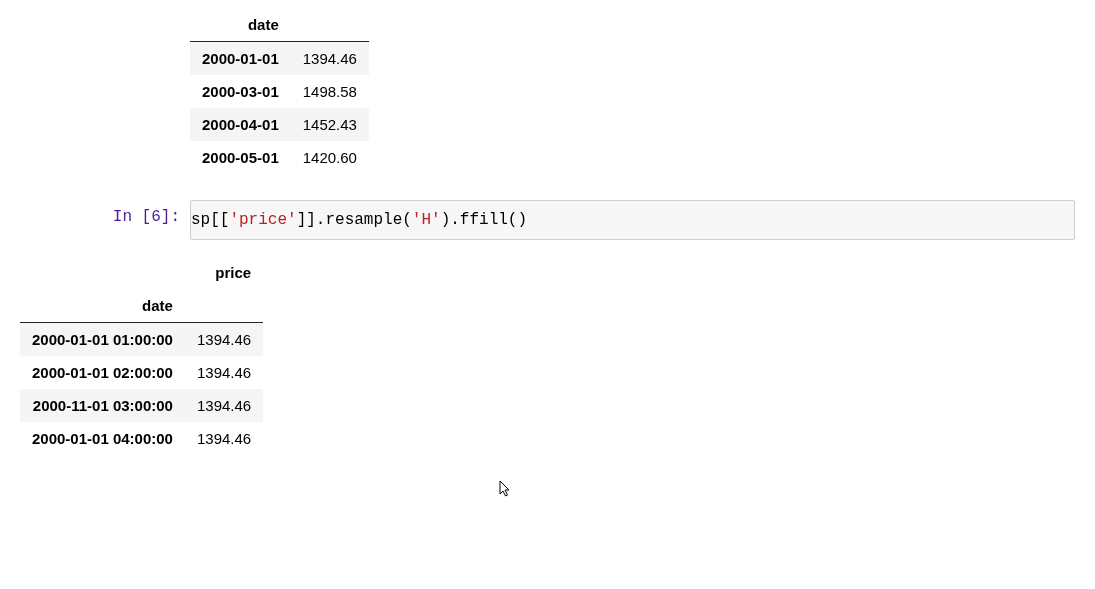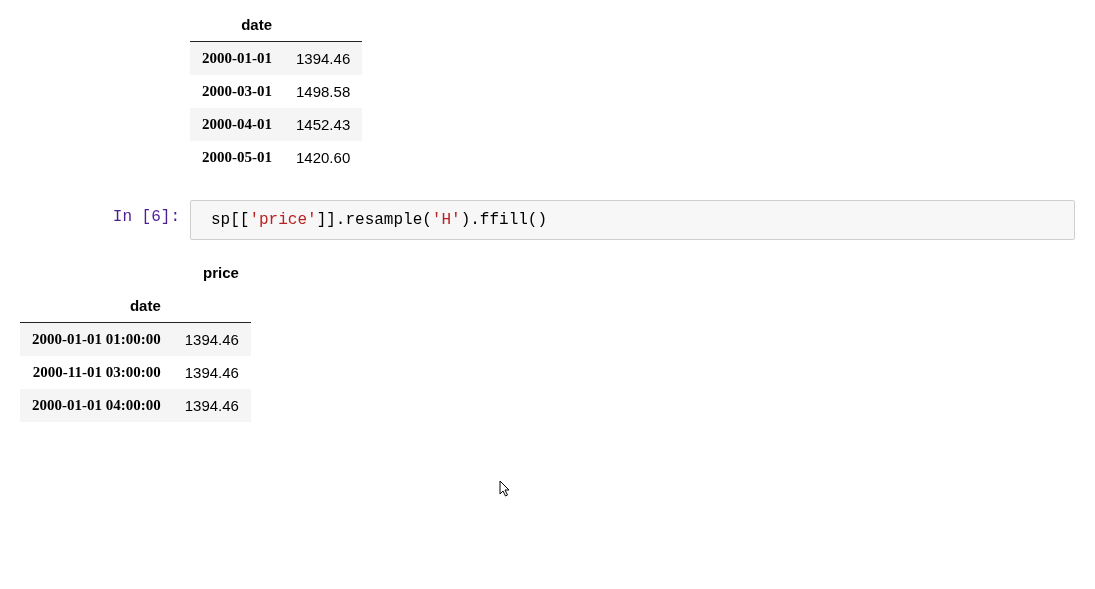--- a/index.html
+++ b/index.html
@@ -31,21 +31,21 @@
     }
     .prompt.out {
       color: #D84315;
     }
     .cell-content {
       flex: 1;
     }
     .input-area {
       border: 1px solid #cfcfcf;
       background: #f7f7f7;
-      padding: 10px 20px;
+      padding: 10px 0;
       font-family: Menlo, Monaco, "Courier New", monospace;
       font-size: 16px;
       border-radius: 2px;
     }
     .code-str { color: #BA2121; }
     .df-table {
       border-collapse: collapse;
       border-spacing: 0;
       margin-top: 4px;
     }
@@ -60,21 +60,20 @@
     }
     .df-table thead tr:last-child th {
       border-bottom: 1.5px solid #222;
     }
     .df-table tbody tr:nth-child(odd) td,
     .df-table tbody tr:nth-child(odd) th {
       background: #f5f5f5;
     }
     .df-table tbody th {
       font-weight: bold;
-      font-family: Liberation Serif, serif;
     }
     .output-block {
       padding-left: 0;
       padding-top: 4px;
     }
     .cursor {
       position: absolute;
       width: 14px;
       height: 18px;
       pointer-events: none;
@@ -138,20 +137,24 @@
             <th>date</th>
             <th></th>
           </tr>
         </thead>
         <tbody>
             <tr>
               <th>2000-01-01 01:00:00</th>
               <td>1394.46</td>
             </tr>
             <tr>
+              <th>2000-01-01 02:00:00</th>
+              <td>1394.46</td>
+            </tr>
+            <tr>
               <th>2000-11-01 03:00:00</th>
               <td>1394.46</td>
             </tr>
             <tr>
               <th>2000-01-01 04:00:00</th>
               <td>1394.46</td>
             </tr>
           </tbody>
       </table>
     </div>

